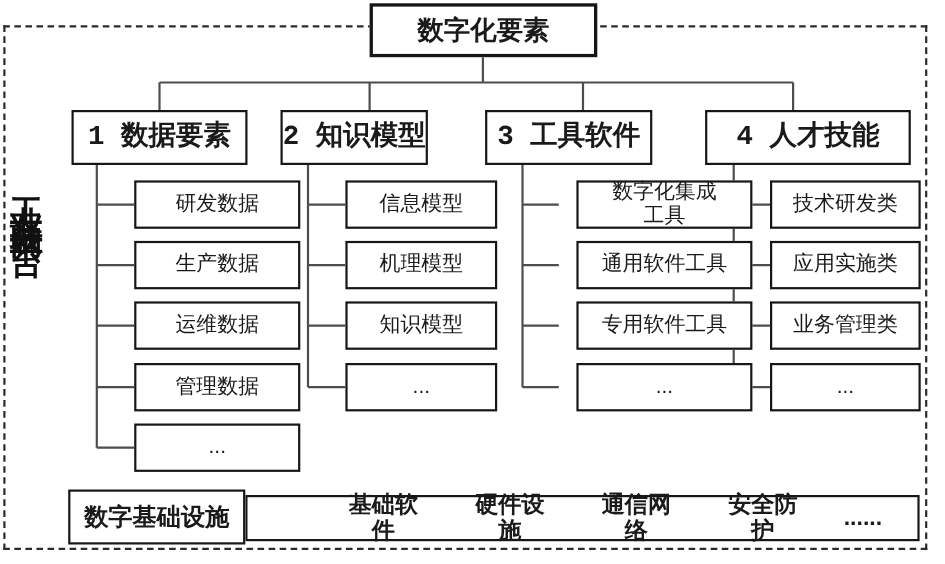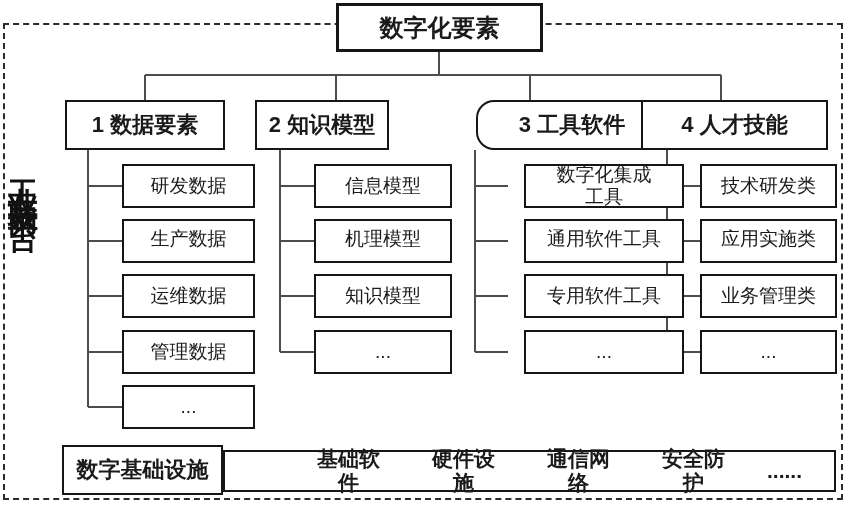--- a/index.html
+++ b/index.html
@@ -40,27 +40,27 @@
     justify-content:center;
     text-align:center;
     white-space:pre-line;
     line-height:1.15;
   }
   .root-box{
     left:336px;top:3px;width:207px;height:49px;
     border-width:3px;
     font-size:24px;font-weight:600;
   }
-  .header-box{height:50px;top:100px;font-size:22px;font-weight:600;}
+  .header-box{height:50px;top:100px;font-size:25px;font-weight:600;font-family:Liberation Mono, monospace;}
   .h1{left:65px;width:160px;}
   .h2{left:255px;width:134px;}
-  .h3{left:476px;width:192px;border-radius:18px;}
+  .h3{left:441px;width:152px;}
   .h4{left:641px;width:187px;}
   .child{height:44px;font-size:19px;font-weight:500;}
-  .c1{left:122px;width:133px;}
+  .c1{left:122px;width:151px;}
   .c2{left:314px;width:138px;}
   .c3{left:524px;width:160px;}
   .c4{left:700px;width:137px;}
   .r1{top:164px;}
   .r2{top:219px;font-family:Liberation Mono, monospace;}
   .r3{top:274px;}
   .r4{top:330px;}
   .r5{top:385px;}
   .infra-wide{
     left:223px;top:450px;width:613px;height:42px;

